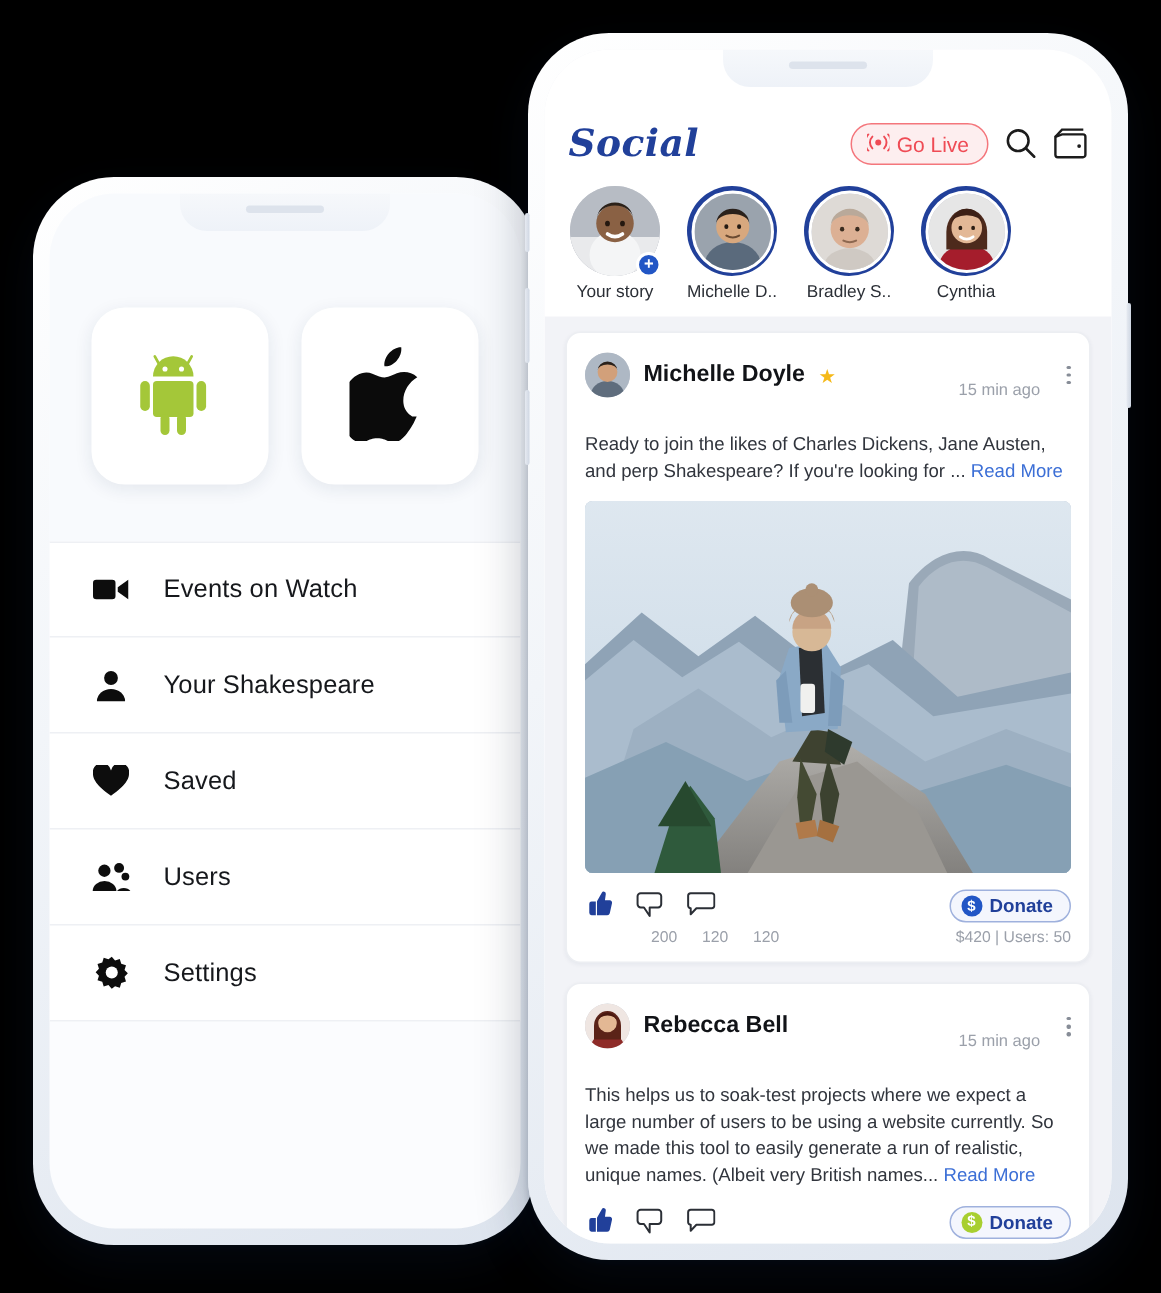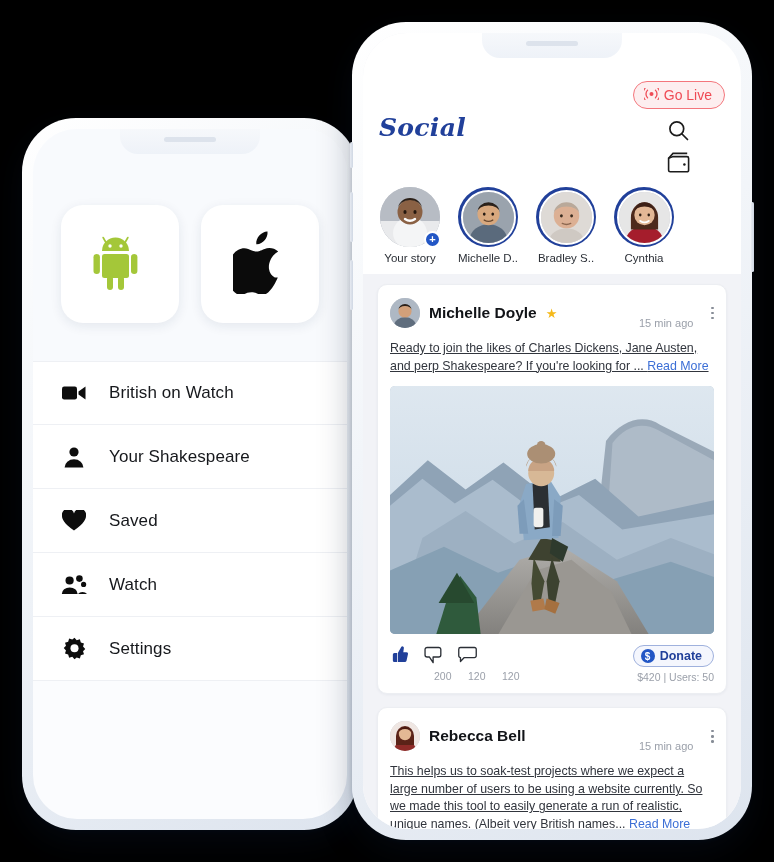--- a/index.html
+++ b/index.html
@@ -108,21 +108,21 @@
     flex: 0 0 auto;
   }
   .brand {
     font-family: "DejaVu Serif", serif;
     font-style: italic;
     font-weight: bold;
     font-size: 25px;
     color: #21409a;
     letter-spacing: .3px;
   }
-  .hdr-right { display: flex; align-items: center; gap: 11px; flex-direction: column; }
+  .hdr-right { display: flex; align-items: center; gap: 11px; }
   .go-live {
     display: flex; align-items: center; gap: 5px;
     border: 1.4px solid #f4767c;
     background: #fdeeef;
     color: #ef4b55;
     border-radius: 20px;
     padding: 5px 12px 5px 10px;
     font-size: 14px;
     cursor: pointer;
     white-space: nowrap;
@@ -188,25 +188,24 @@
   }
   .post-head { display: flex; align-items: center; gap: 9px; }
   .p-av { width: 30px; height: 30px; border-radius: 50%; overflow: hidden; background:#c9ccd4; flex:0 0 auto;}
   .p-av svg { display:block; width:100%; height:100%; }
   .p-name { font-size: 15.5px; font-weight: bold; color: #111317; }
   .star { color: #f5b919; font-size: 13px; }
   .p-time { margin-left: auto; font-size: 11px; color: #9ba0aa; margin-top: 20px; }
   .dots { margin-left: 9px; display: flex; flex-direction: column; gap: 2.5px; cursor: pointer; }
   .dots i { width: 2.6px; height: 2.6px; border-radius: 50%; background: #878d97; display:block; }
   .p-text {
-    margin-top: 11px;
+    margin-top: 22px;
     font-size: 12.4px;
     line-height: 1.42;
     color: #31353d;
-    text-decoration: underline;
   }
   .read-more { color: #3c6fd6; cursor: pointer; }
   .p-photo {
     margin-top: 11px;
     width: 100%; height: 248px;
     border-radius: 5px;
     overflow: hidden;
     background: #b9c6d4;
   }
   .p-photo svg { display: block; width: 100%; height: 100%; }
@@ -279,21 +278,21 @@
 
       <div class="lp-menu">
 
         <div class="menu-item">
           <span class="menu-ico">
             <svg width="24" height="18" viewBox="0 0 24 18" fill="currentColor">
               <rect x="0" y="2.5" width="15" height="13" rx="2.2"></rect>
               <path d="M16.5 7.5 L23.5 2.5 L23.5 15.5 L16.5 10.5 Z"></path>
             </svg>
           </span>
-          <span class="menu-label">British on Watch</span>
+          <span class="menu-label">Events on Watch</span>
         </div>
 
         <div class="menu-item">
           <span class="menu-ico">
             <svg width="22" height="22" viewBox="0 0 22 22" fill="currentColor">
               <circle cx="11" cy="6" r="4.6"></circle>
               <path d="M1.6 21.5 a9.4 8.2 0 0 1 18.8 0 z"></path>
             </svg>
           </span>
           <span class="menu-label">Your Shakespeare</span>
@@ -311,21 +310,21 @@
         <div class="menu-item">
           <span class="menu-ico">
             <svg width="26" height="21" viewBox="0 0 26 21" fill="currentColor">
               <circle cx="8.6" cy="6.5" r="4.1"></circle>
               <circle cx="18.4" cy="4.6" r="3.3"></circle>
               <circle cx="22.6" cy="10.4" r="2.6"></circle>
               <path d="M0.8 20 a7.9 6.6 0 0 1 15.8 0 z"></path>
               <path d="M17 20 a5.4 4.6 0 0 1 9 0 z"></path>
             </svg>
           </span>
-          <span class="menu-label">Watch</span>
+          <span class="menu-label">Users</span>
         </div>
 
 
         <div class="menu-item">
           <span class="menu-ico">
             <svg width="23" height="23" viewBox="0 0 24 24" fill="currentColor">
               <path d="M12 0.8 l2.3 2.6 3.3-1 1 3.3 3.3 1 -1 3.3 2.3 2.4 -2.3 2.4 1 3.3 -3.3 1 -1 3.3 -3.3-1 L12 23.2 l-2.3-2.6 -3.3 1 -1-3.3 -3.3-1 1-3.3 L0.8 11.6 3.1 9.2 2.1 5.9l3.3-1 1-3.3 3.3 1z"></path>
               <circle cx="12" cy="11.8" r="4.2" fill="#ffffff"></circle>
             </svg>
           </span>

